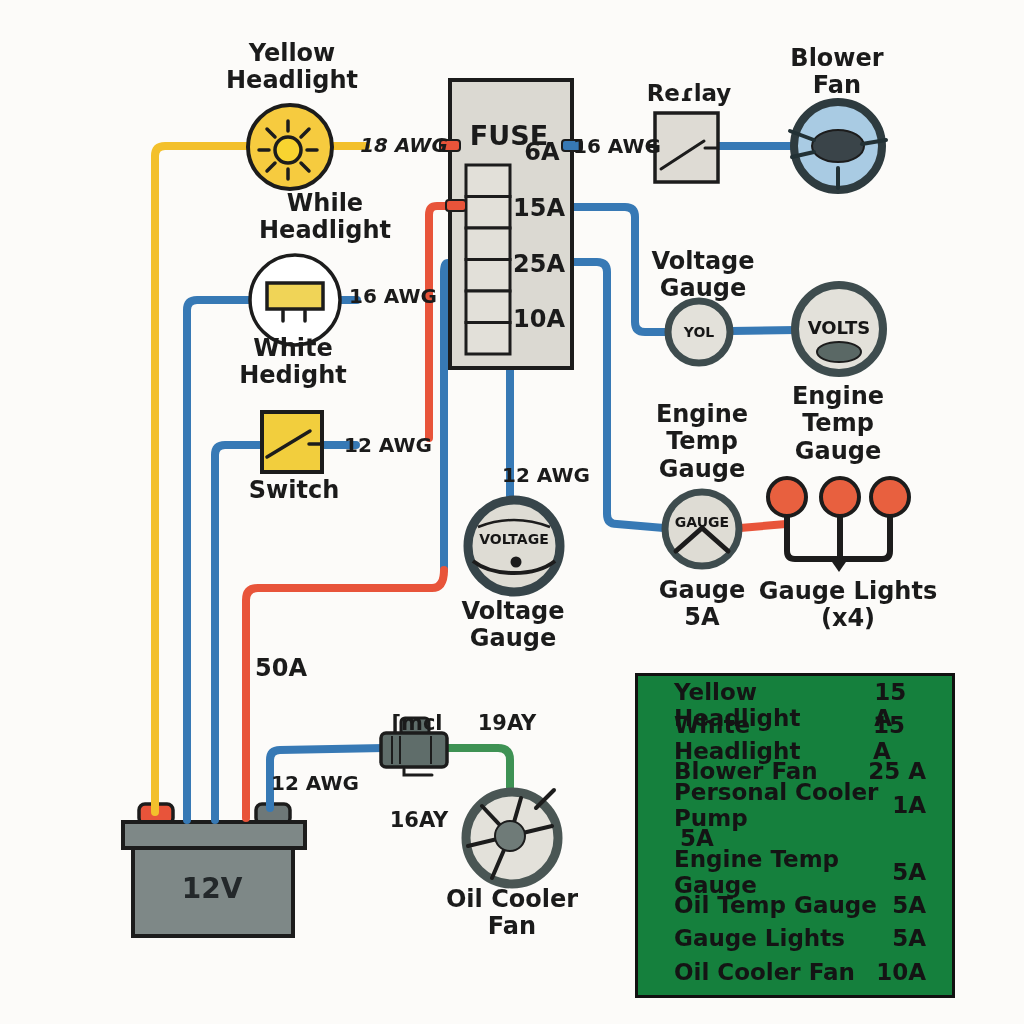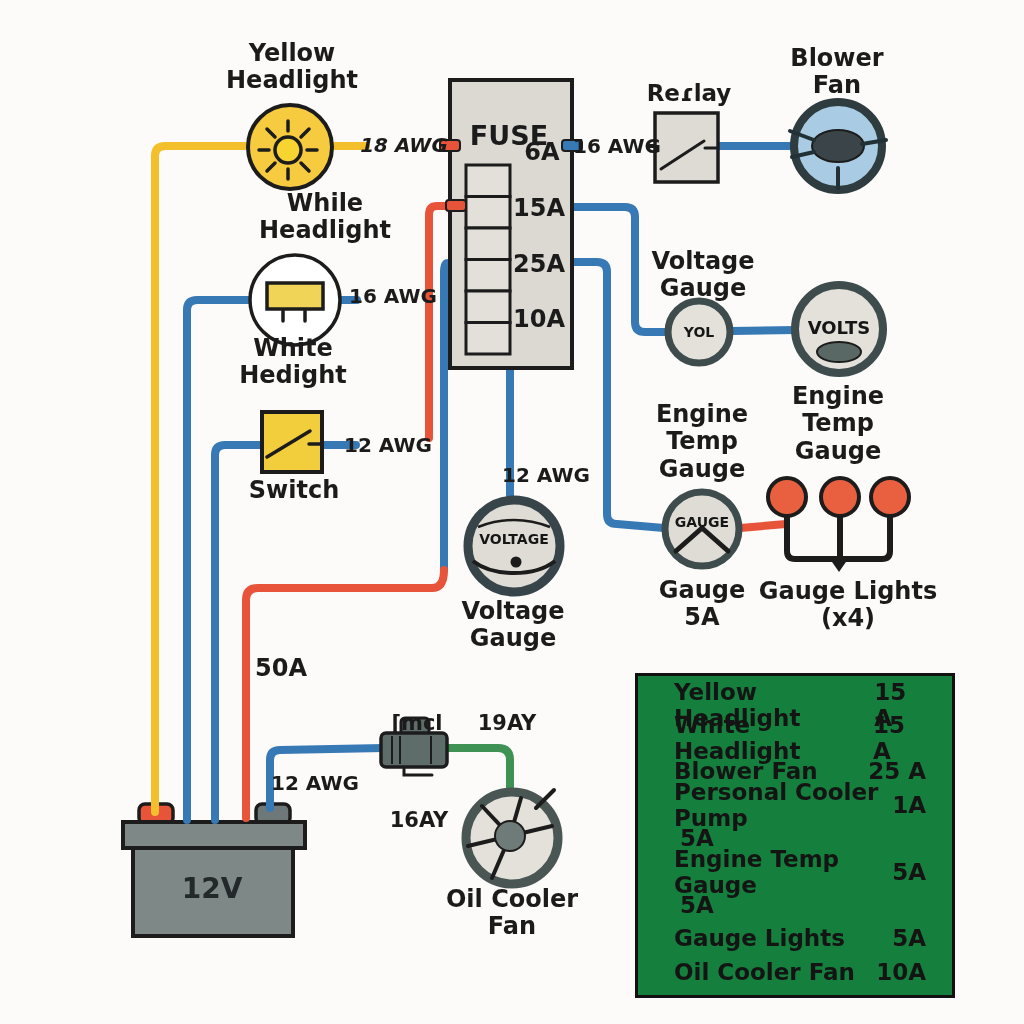--- a/index.html
+++ b/index.html
@@ -264,20 +264,21 @@
         <span class="val">1A</span>
       </div>
     <div class="legend-row">
         <span class="val">5A</span>
       </div>
     <div class="legend-row">
         <span>Engine Temp Gauge</span>
         <span class="val">5A</span>
       </div>
     <div class="legend-row">
+        <span>Oil Temp Gauge</span>
         <span class="val">5A</span>
       </div>
     <div class="legend-row">
         <span>Gauge Lights</span>
         <span class="val">5A</span>
       </div>
     <div class="legend-row">
         <span>Oil Cooler Fan</span>
         <span class="val">10A</span>
       </div>

